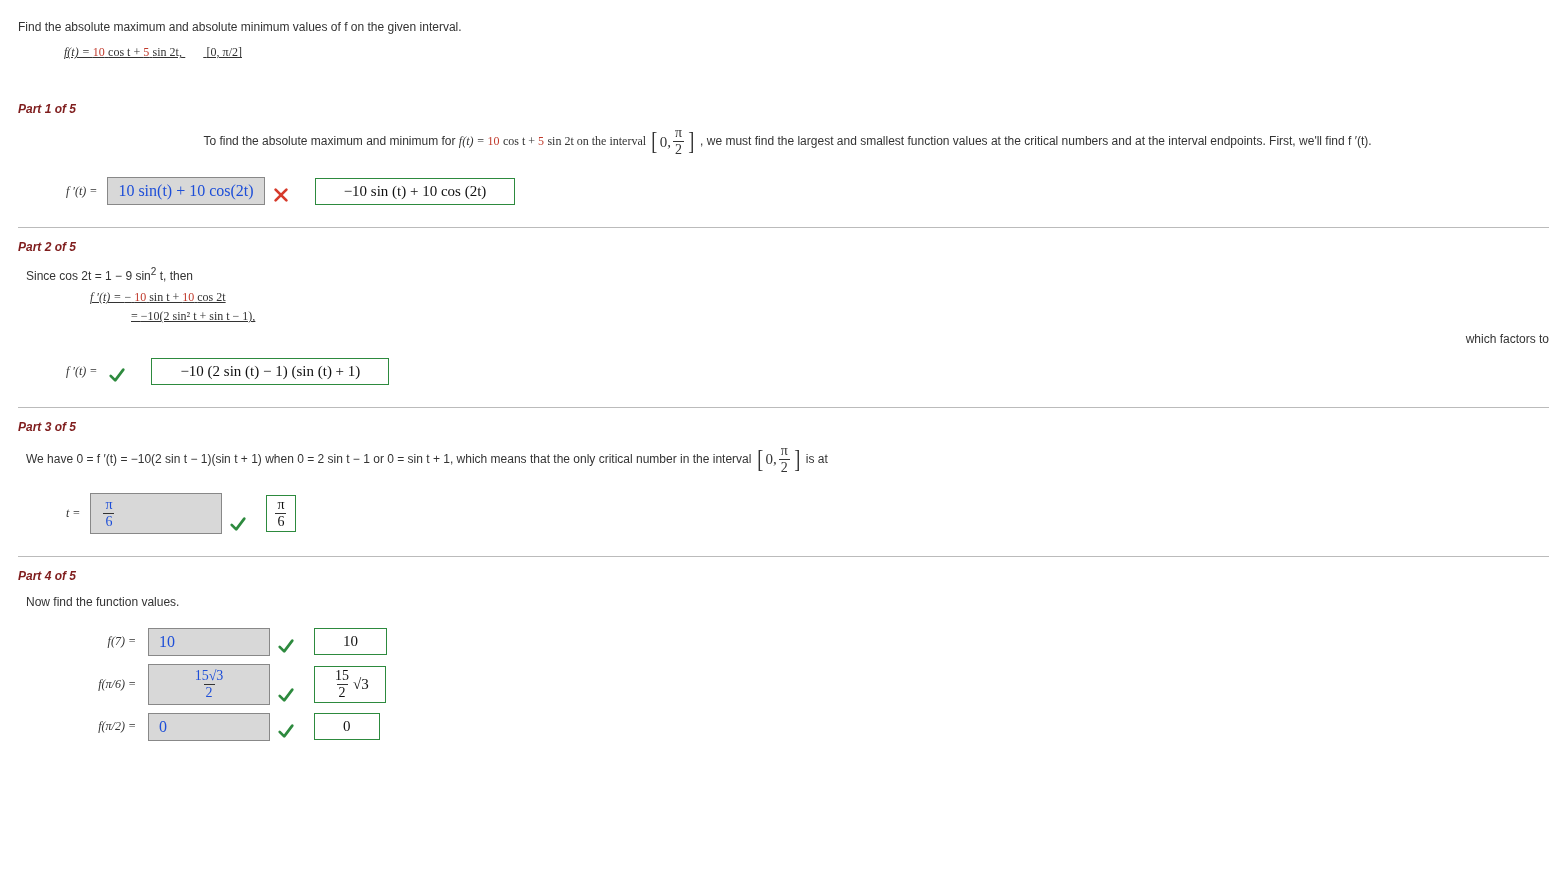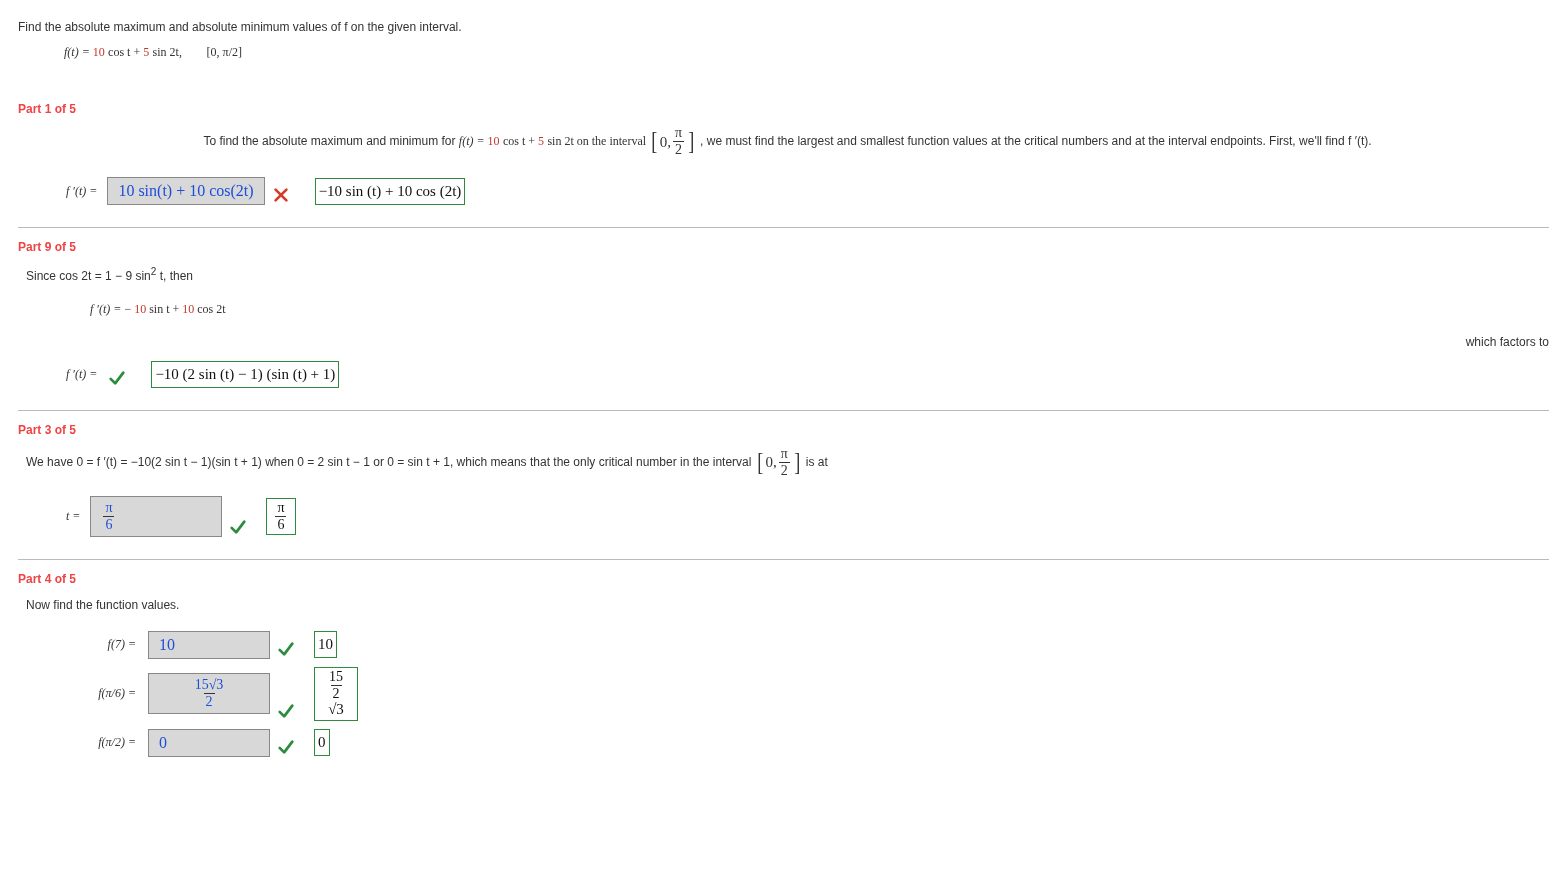--- a/index.html
+++ b/index.html
@@ -9,28 +9,30 @@
     font-size: 12px;
     color: #333;
     background: #fff;
     width: 1567px;
   }
   .page {
     padding: 18px 18px 30px 18px;
   }
   .red { color: #c0392b; }
   .eq-row {
-    margin: 16px 0;
+    margin: 4px 0;
+    text-decoration: underline;
   }
   .indent1 { padding-left: 46px; }
   .indent2 { padding-left: 72px; }
   .part-title {
     font-weight: bold;
-    color: #ef4444;
+    color: #7f1d1d;
     margin-bottom: 10px;
+    font-style: italic;
   }
   .part {
     padding: 12px 0 18px 0;
     border-bottom: 1px solid #bbb;
   }
   .part:last-child { border-bottom: none; }
   .ansrow {
     display: flex;
     align-items: center;
     flex-wrap: wrap;
@@ -50,21 +52,21 @@
     background: #d8d8d8;
     border: 1px solid #888;
     font-family: Georgia, 'Times New Roman', serif;
     font-size: 16px;
     color: #1d4ed8;
   }
   .correct-box {
     display: inline-flex;
     align-items: center;
     justify-content: center;
-    padding: 4px 3px;
+    padding: 4px 28px;
     border: 1px solid #2d8a3e;
     color: #111;
     font-family: Georgia, 'Times New Roman', serif;
     font-size: 15px;
     background: #fff;
   }
   .mark {
     width: 20px;
     height: 20px;
     display: inline-flex;
@@ -157,32 +159,36 @@
         <svg viewBox="0 0 20 20">
             <path d="M4 4 L16 16 M16 4 L4 16" stroke="#d63a2b" stroke-width="3" fill="none" stroke-linecap="round"></path>
           </svg>
       </span>
       <span style="width:12px;"></span>
       <span class="correct-box">−10 sin (t) + 10 cos (2t)</span>
     </div>
   </div>
 
   <div class="part">
-    <div class="part-title">Part 9 of 5</div>
+    <div class="part-title">Part 2 of 5</div>
     <div class="prose" style="padding-left:8px;">
       <span>Since  cos 2t = 1 − 9 sin</span><sup>2</sup><span> t,  then</span>
     </div>
     <div class="eq-row indent2 serif">
       <span style="font-style:italic;">f ′(t)  =  </span>
       <span>−</span>
       <span class="red">10</span>
       <span> sin t + </span>
       <span class="red">10</span>
       <span> cos 2t</span>
     </div>
+    <div class="eq-row serif" style="padding-left:113px;">
+      <span>=  </span>
+      <span>−10(2 sin² t + sin t − 1),</span>
+    </div>
     <div class="prose" style="padding-left:8px; margin-top:6px;text-align:right;">which factors to</div>
 
     <div class="ansrow">
       <span class="lead serif">f ′(t)  =</span>
       <span class="mark ok" style="align-self:flex-end;">
         <svg viewBox="0 0 20 20">
             <path d="M3 11 L8 16 L17 4" stroke="#2d8a3e" stroke-width="3" fill="none" stroke-linecap="round" stroke-linejoin="round"></path>
           </svg>
       </span>
       <span style="width:12px;"></span>
@@ -252,21 +258,21 @@
           <span class="num">15√3</span>
           <span class="den">2</span>
         </span>
       </span>
       <span class="mark ok" style="align-self:flex-end;">
         <svg viewBox="0 0 20 20">
             <path d="M3 11 L8 16 L17 4" stroke="#2d8a3e" stroke-width="3" fill="none" stroke-linecap="round" stroke-linejoin="round"></path>
           </svg>
       </span>
       <span style="width:6px;"></span>
-      <span class="correct-box" style="padding:2px 10px;flex-direction:column;">
+      <span class="correct-box" style="padding:2px 16px;">
         <span class="frac">
           <span class="num">15</span>
           <span class="den">2</span>
         </span>
         <span>√3</span>
       </span>
     </div>
 
     <div class="ansrow">
       <span class="label-col serif">f(π/2)  =</span>

